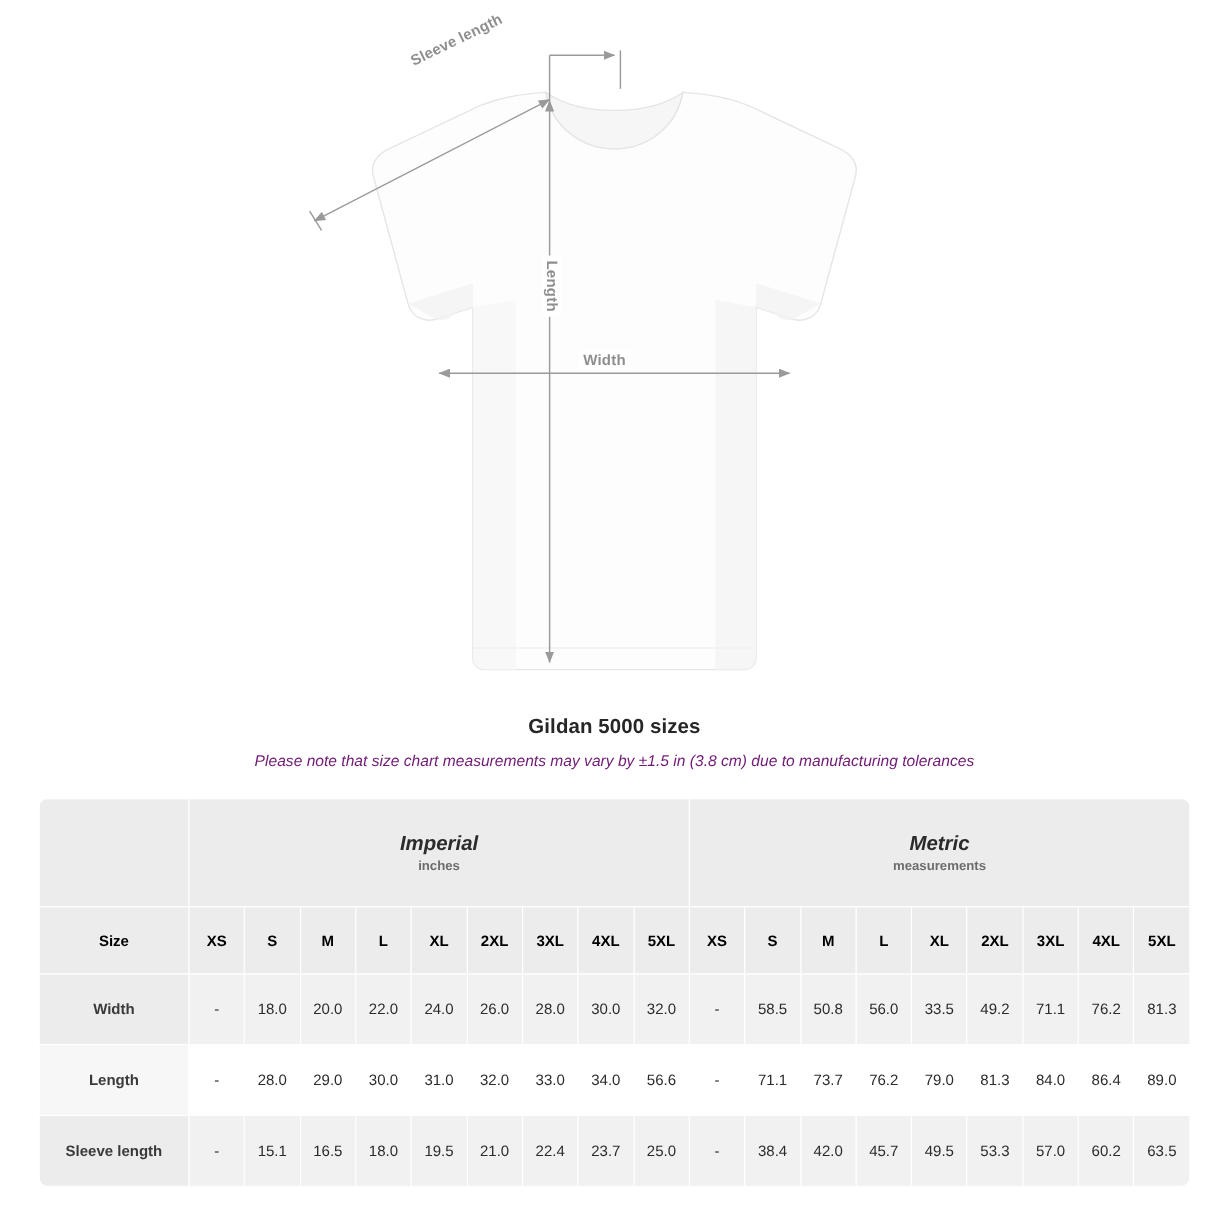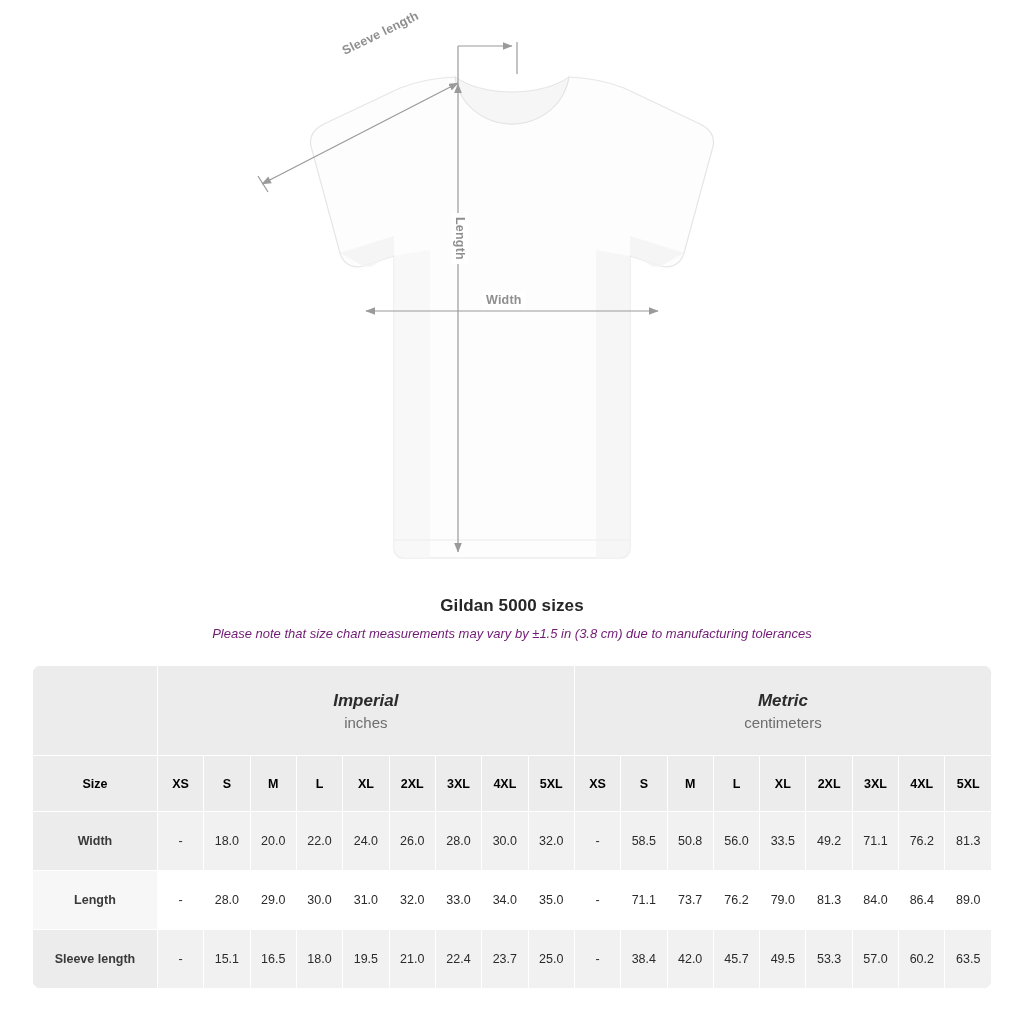--- a/index.html
+++ b/index.html
@@ -92,23 +92,23 @@
 
   .unit-head {
     height: 90px;
     background: #ececec;
     font-weight: bold;
     font-style: italic;
     color: #5b5b5b;
   }
   .unit-head .unit-name { font-size: 17px; display: block; }
   .unit-head .unit-sub {
-    font-size: 15px;
+    font-size: 11px;
     font-style: normal;
-    font-weight: normal;
+    font-weight: bold;
     color: #6d6d6d;
     display: block;
     margin-top: 3px;
   }
   .unit-head.corner { background: #ececec; }
 
   tr.head-row td {
     height: 56px;
     background: #ececec;
     font-weight: bold;
@@ -233,21 +233,21 @@
       </colgroup>
       <tbody>
         <tr>
           <td class="unit-head corner"></td>
           <td class="unit-head" colspan="9">
             <span class="unit-name">Imperial</span>
             <span class="unit-sub">inches</span>
           </td>
           <td class="unit-head" colspan="9">
             <span class="unit-name">Metric</span>
-            <span class="unit-sub">centimeters</span>
+            <span class="unit-sub">measurements</span>
           </td>
         </tr>
 
         <tr class="head-row">
           <td class="rowlabel">Size</td>
           <td>XS</td>
           <td>S</td>
           <td>M</td>
           <td>L</td>
           <td>XL</td>
@@ -291,21 +291,21 @@
         <tr class="data-row">
           <td class="rowlabel">Length</td>
           <td>-</td>
           <td>28.0</td>
           <td>29.0</td>
           <td>30.0</td>
           <td>31.0</td>
           <td>32.0</td>
           <td>33.0</td>
           <td>34.0</td>
-          <td>35.0</td>
+          <td>56.6</td>
           <td>-</td>
           <td>71.1</td>
           <td>73.7</td>
           <td>76.2</td>
           <td>79.0</td>
           <td>81.3</td>
           <td>84.0</td>
           <td>86.4</td>
           <td>89.0</td>
         </tr>

